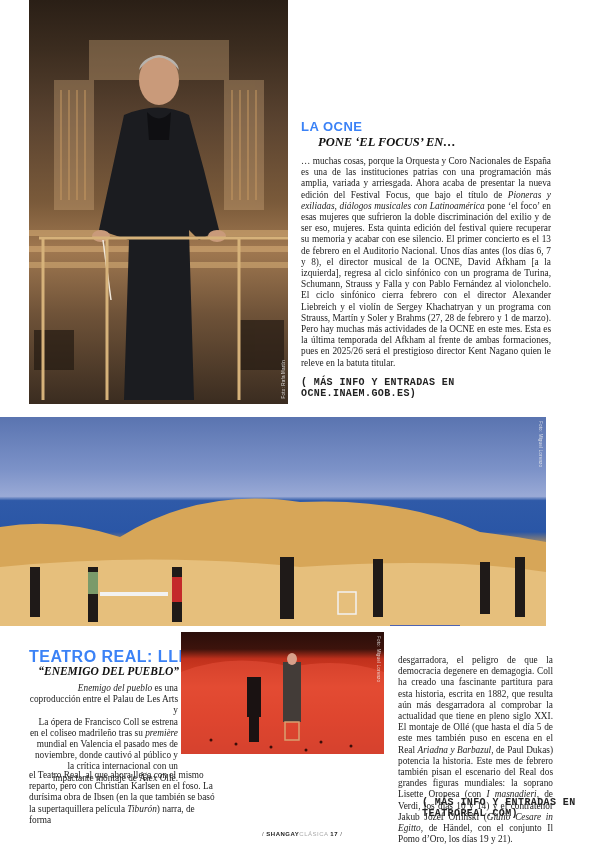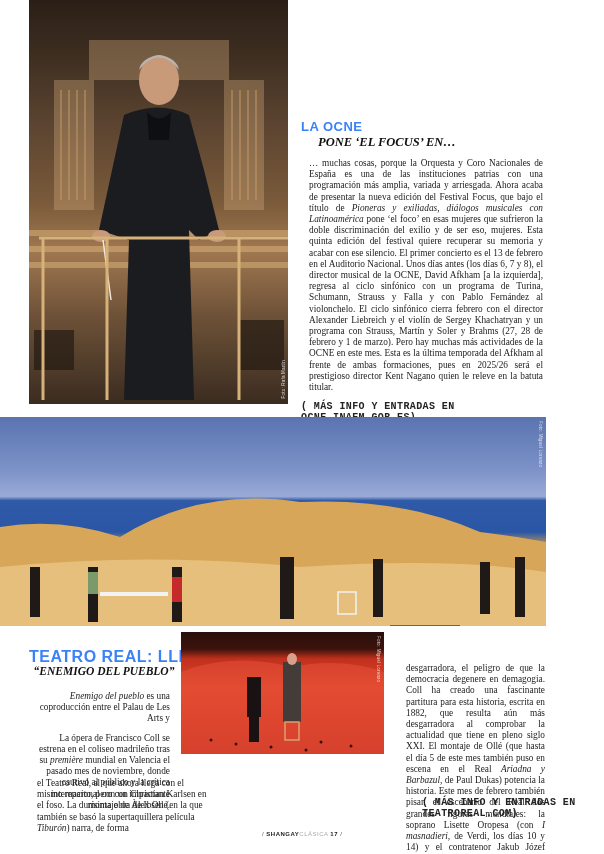--- a/index.html
+++ b/index.html
@@ -3,21 +3,21 @@
 <meta charset="utf-8">
 <style>
   html,body{margin:0;padding:0;background:#ffffff;}
   body{width:604px;height:854px;position:relative;overflow:hidden;font-family:"DejaVu Serif",serif;color:#1e1e1e;}
   .abs{position:absolute;}
   .photo{position:absolute;overflow:hidden;}
   .credit{position:absolute;font-family:"Liberation Sans",sans-serif;font-size:4.5px;color:#eee;writing-mode:vertical-rl;transform:rotate(180deg);letter-spacing:0.2px;opacity:.85;}
   .kicker{font-family:"Liberation Sans",sans-serif;font-weight:bold;color:#3b82f6;letter-spacing:0.5px;}
   .subhead{font-family:"Liberation Serif",serif;font-style:italic;font-weight:bold;color:#111;}
   .body{font-family:"Liberation Serif",serif;font-size:9.3px;line-height:11.2px;color:#222;}
-  .body p{margin:8px;}
+  .body p{margin:0;}
   .more{font-family:Liberation Mono, monospace;font-weight:bold;font-size:10px;letter-spacing:0.4px;color:#222;}
   .folio{font-family:"Liberation Sans",sans-serif;font-size:6px;color:#555;letter-spacing:0.5px;}
   .folio b{color:#222;}
   .folio .light{color:#aaa;font-weight:normal;}
 </style>
 </head>
 <body>
 
 <div class="photo" style="left:29px;top:0;width:259px;height:404px;background:linear-gradient(180deg,#2a1f16 0%,#3b2c1f 12%,#5a4330 30%,#7a5a3a 50%,#a07850 62%,#6e5238 78%,#3a2c20 100%);">
   <svg width="259" height="404" viewBox="0 0 259 404">
@@ -96,21 +96,21 @@
     <rect x="88" y="155" width="10" height="22" fill="#7a9a6a"></rect>
     <rect x="100" y="175" width="68" height="4" fill="#f2f2f2"></rect>
     <rect x="338" y="175" width="18" height="22" fill="none" stroke="#f2f2f2" stroke-width="1.5"></rect>
     <rect x="390" y="208" width="70" height="6" fill="#4f63b0"></rect>
   </svg>
   <div class="credit" style="right:3px;top:4px;transform:none;">Foto: Miguel Lorenzo</div>
 </div>
 
 <div class="abs" style="left:29px;top:650px;width:150px;">
   <div class="kicker" style="font-size:16px;line-height:14px;text-align:right;white-space:nowrap;">TEATRO REAL: LLEGA</div>
-  <div class="subhead" style="font-size:11.5px;line-height:14px;text-align:center;white-space:nowrap;">“ENEMIGO DEL PUEBLO”</div>
+  <div class="subhead" style="font-size:11.5px;line-height:14px;text-align:right;white-space:nowrap;">“ENEMIGO DEL PUEBLO”</div>
 </div>
 
 <div class="abs body" style="left:29px;top:683px;width:149px;text-align:right;">
   <p><em>Enemigo del pueblo</em><span> es una coproducción entre el Palau de Les Arts y</span></p>
   <p><span>La ópera de Francisco Coll se estrena en el coliseo madrileño tras su </span><em>première</em><span> mundial en Valencia el pasado mes de noviembre, donde cautivó al público y la crítica internacional con un impactante montaje de Àlex Ollé.</span></p>
 </div>
 
 <div class="abs body" style="left:29px;top:770px;width:190px;text-align:left;">
   <p><span>el Teatro Real, al que ahora llega con el mismo reparto, pero con Christian Karlsen en el foso. La durísima obra de Ibsen (en la que también se basó la supertaquillera película </span><em>Tiburón</em><span>) narra, de forma</span></p>
 </div>

